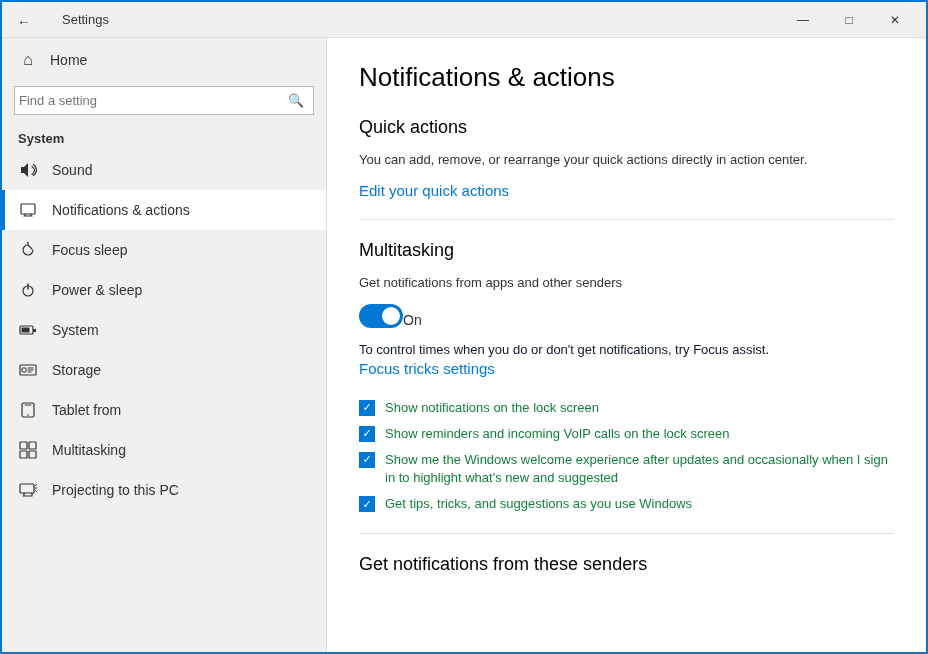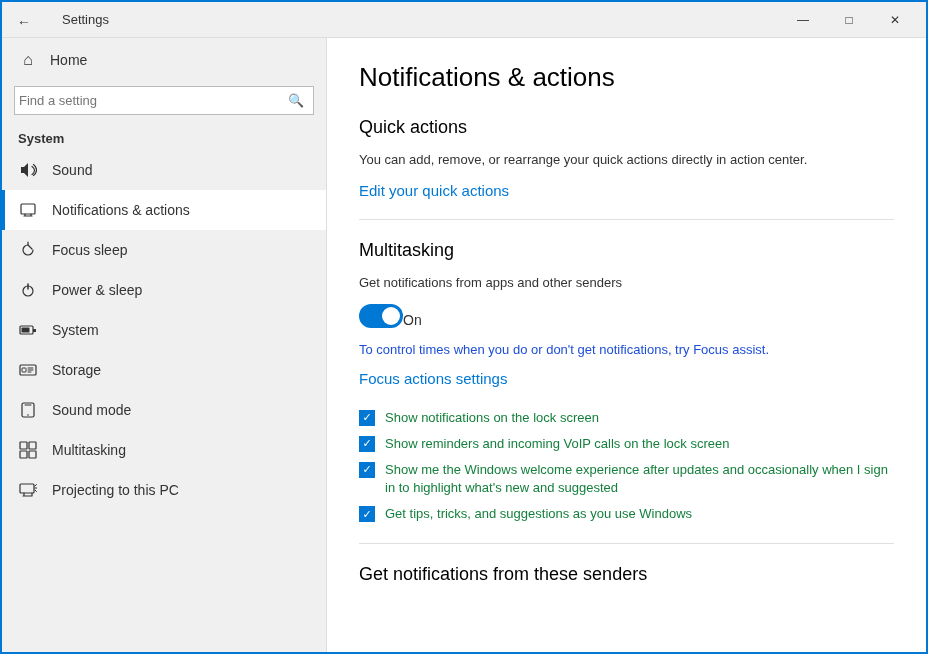--- a/index.html
+++ b/index.html
@@ -207,22 +207,22 @@
       transition: right 0.2s;
     }
     .toggle-label {
       font-size: 14px;
       color: #333;
     }
 
     
     .focus-note {
       font-size: 13px;
-      color: #1d4ed8;
-      margin-bottom: 10px;
+      color: #0f172a;
+      margin-bottom: 0;
       line-height: 1.5;
     }
 
     
     .checkbox-row {
       display: flex;
       align-items: flex-start;
       gap: 10px;
       margin: 8px 0;
     }
@@ -355,21 +355,21 @@
     </div>
 
     <div class="sidebar-item">
       <span class="sidebar-item-icon">
         <svg width="18" height="18" viewBox="0 0 18 18" fill="none">
           <rect x="3" y="2" width="12" height="14" rx="1.5" stroke="#333" stroke-width="1.2" fill="none"></rect>
           <circle cx="9" cy="14" r="0.8" fill="#333"></circle>
           <line x1="6" y1="4" x2="12" y2="4" stroke="#333" stroke-width="1" stroke-linecap="round"></line>
         </svg>
       </span>
-      <span>Sound mode</span>
+      <span>Tablet from</span>
     </div>
 
     <div class="sidebar-item">
       <span class="sidebar-item-icon">
         <svg width="18" height="18" viewBox="0 0 18 18" fill="none">
           <rect x="1" y="1" width="7" height="7" rx="0.5" stroke="#333" stroke-width="1.2" fill="none"></rect>
           <rect x="10" y="1" width="7" height="7" rx="0.5" stroke="#333" stroke-width="1.2" fill="none"></rect>
           <rect x="1" y="10" width="7" height="7" rx="0.5" stroke="#333" stroke-width="1.2" fill="none"></rect>
           <rect x="10" y="10" width="7" height="7" rx="0.5" stroke="#333" stroke-width="1.2" fill="none"></rect>
         </svg>
@@ -405,21 +405,21 @@
     <p class="section-desc">Get notifications from apps and other senders</p>
 
     <div class="toggle-row">
       <div class="toggle">
         <div class="toggle-thumb"></div>
       </div>
       <span class="toggle-label">On</span>
     </div>
 
     <p class="focus-note">To control times when you do or don't get notifications, try Focus assist.</p>
-    <a class="link">Focus actions settings</a>
+    <a class="link">Focus tricks settings</a>
 
     <div style="height:14px"></div>
 
     
     <div class="checkbox-row">
       <div class="checkbox">
         <span class="checkbox-check">✓</span>
       </div>
       <span class="checkbox-text">Show notifications on the lock screen</span>
     </div>

